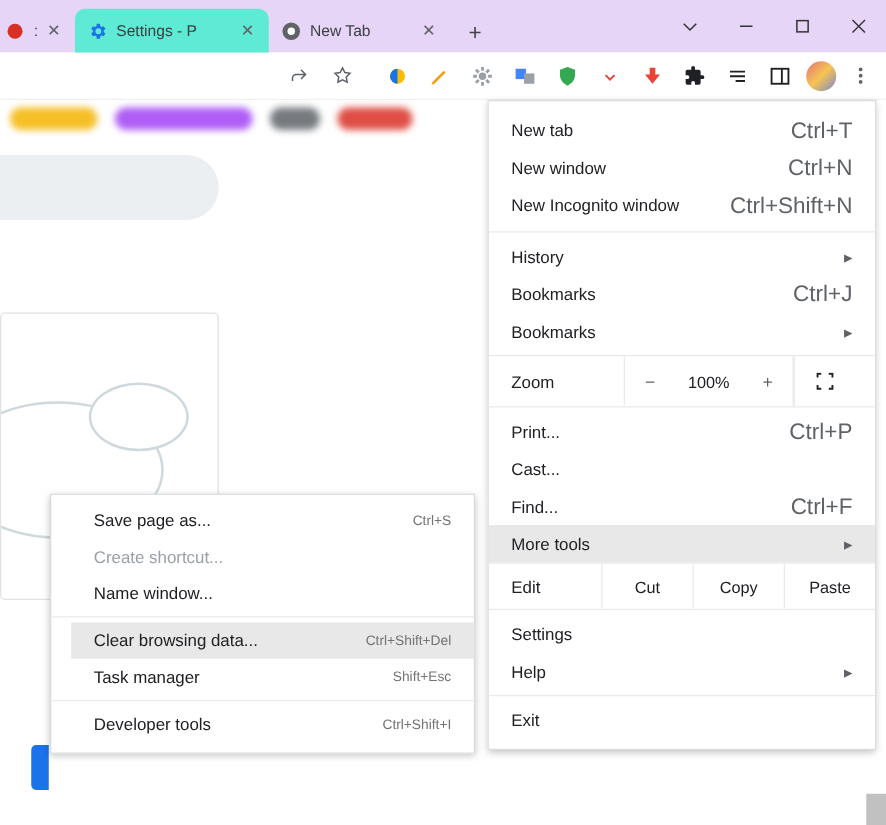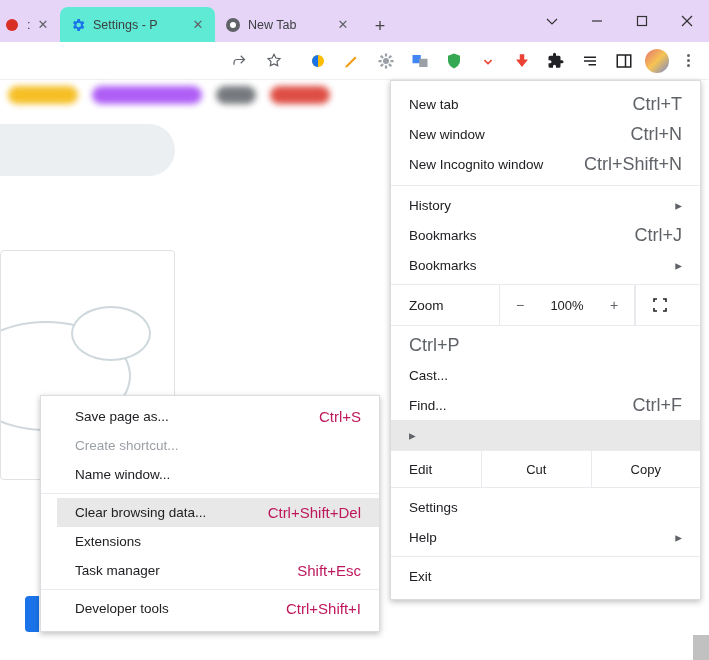--- a/index.html
+++ b/index.html
@@ -59,21 +59,21 @@
 
   
   .menu-sub {
     position: absolute; top: 395px; left: 40px; width: 340px;
     background: #fff; border: 1px solid #dadce0;
     box-shadow: 0 2px 6px rgba(0,0,0,.25);
     font-size: 13.5px; color: #202124;
   }
   .srow { display: flex; align-items: center; height: 29px; padding: 0 18px; cursor: default; margin-left: 16px; }
   .srow .lbl { flex: 1; }
-  .srow .sc { color: #be185d; font-size: 15px; }
+  .srow .sc { color: #737373; font-size: 11px; }
   .srow.disabled .lbl { color: #9aa0a6; }
   .srow.hi { background: #e8e8e8; justify-content: space-between; }
   .ssep { height: 1px; background: #e8eaed; }
 
 </style>
 </head>
 <body>
 
 <div class="titlebar">
   <div class="tab" style="width:60px; padding-left:4px;">
@@ -263,36 +263,39 @@
     <div class="sep"></div>
     <span class="fs">
       <svg width="14" height="14" viewBox="0 0 14 14" stroke="#202124" stroke-width="1.6" fill="none">
         <path d="M1 4V1h3M13 4V1h-3M1 10v3h3M13 10v3h-3"></path>
       </svg>
     </span>
   </div>
   <div class="msep"></div>
   <div style="height:4px"></div>
   <div class="mrow">
+    <span class="lbl">Print...</span>
     <span class="sc">Ctrl+P</span>
   </div>
   <div class="mrow">
     <span class="lbl">Cast...</span>
   </div>
   <div class="mrow">
     <span class="lbl">Find...</span>
     <span class="sc">Ctrl+F</span>
   </div>
   <div class="mrow hi">
+    <span class="lbl">More tools</span>
     <span class="chev">▸</span>
   </div>
   <div class="edit-row">
     <span class="elbl">Edit</span>
     <span class="act">Cut</span>
     <span class="act">Copy</span>
+    <span class="act">Paste</span>
   </div>
   <div style="height:4px"></div>
   <div class="mrow">
     <span class="lbl">Settings</span>
   </div>
   <div class="mrow">
     <span class="lbl">Help</span>
     <span class="chev">▸</span>
   </div>
   <div style="height:4px"></div>
@@ -317,23 +320,20 @@
     <span class="lbl">Name window...</span>
   </div>
   <div style="height:4px"></div>
   <div class="ssep"></div>
   <div style="height:4px"></div>
   <div class="srow hi">
     <span class="lbl">Clear browsing data...</span>
     <span class="sc">Ctrl+Shift+Del</span>
   </div>
   <div class="srow">
-    <span class="lbl">Extensions</span>
-  </div>
-  <div class="srow">
     <span class="lbl">Task manager</span>
     <span class="sc">Shift+Esc</span>
   </div>
   <div style="height:4px"></div>
   <div class="ssep"></div>
   <div style="height:4px"></div>
   <div class="srow">
     <span class="lbl">Developer tools</span>
     <span class="sc">Ctrl+Shift+I</span>
   </div>

